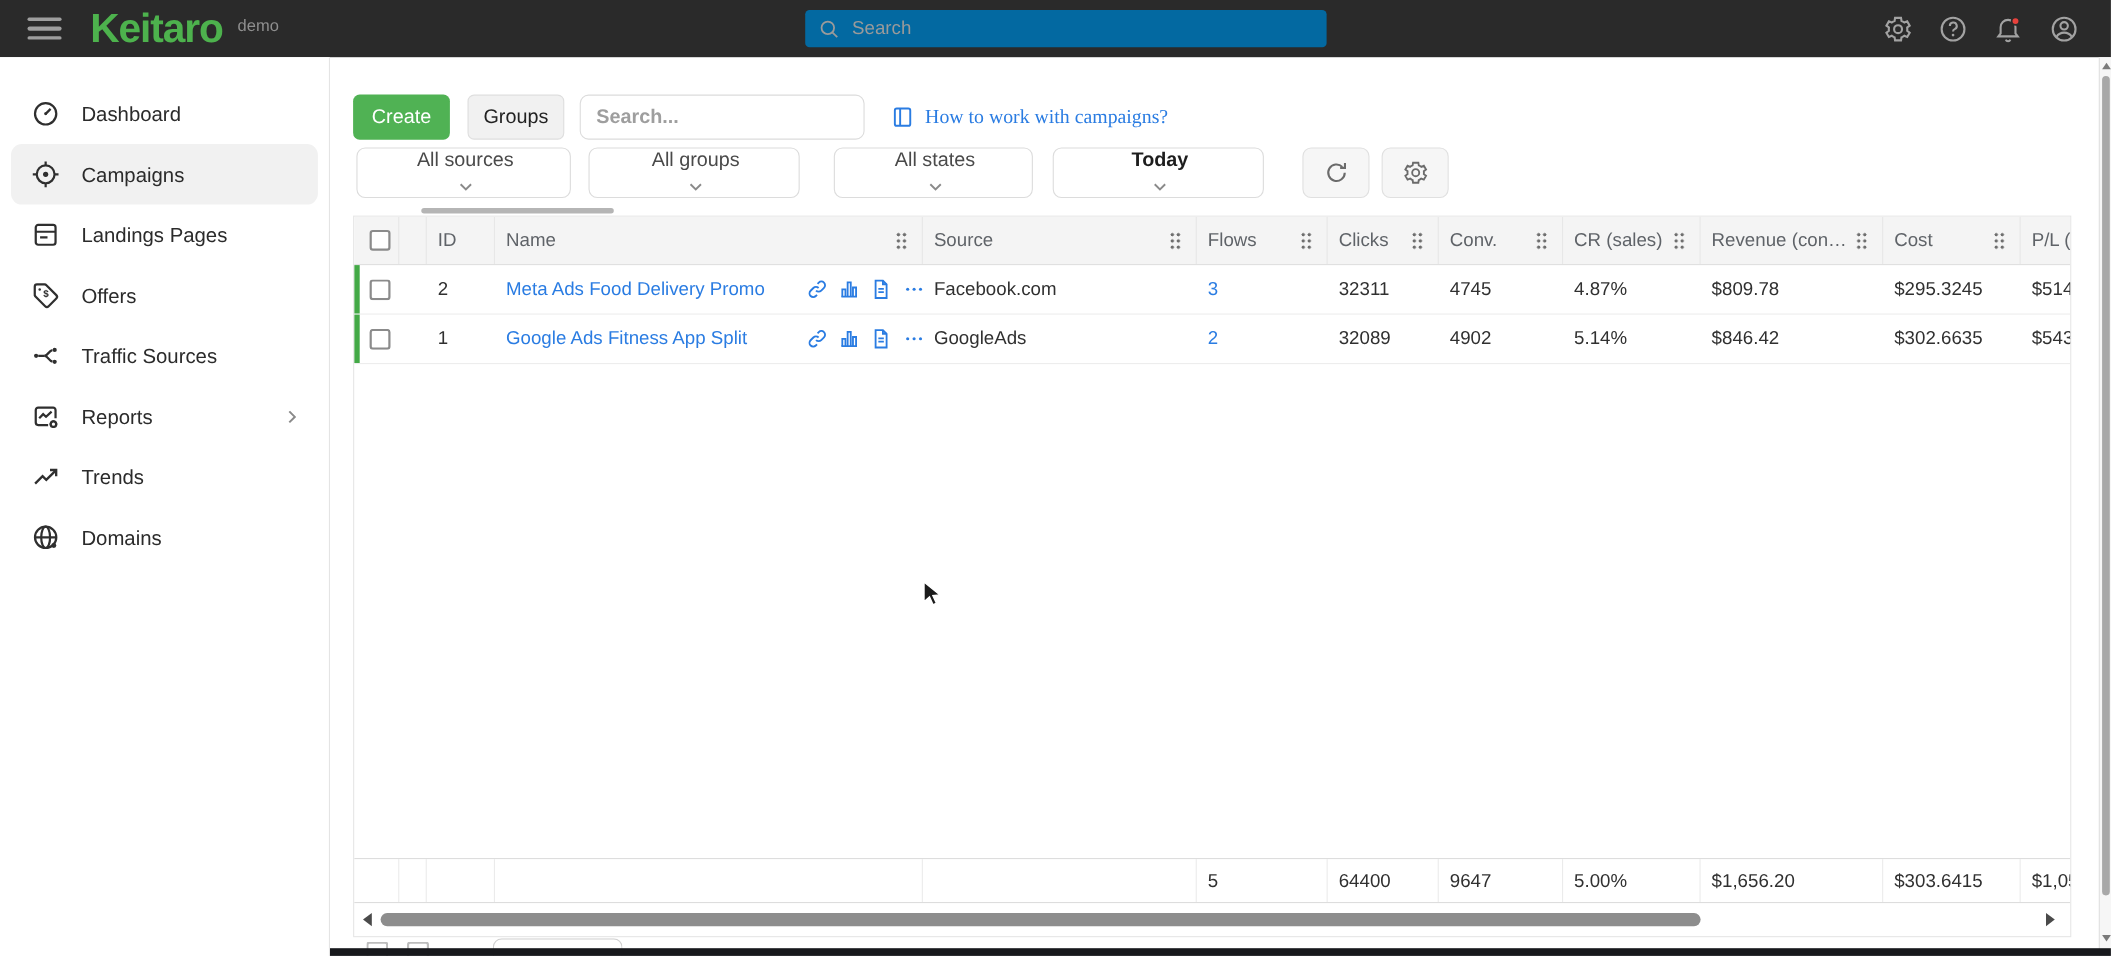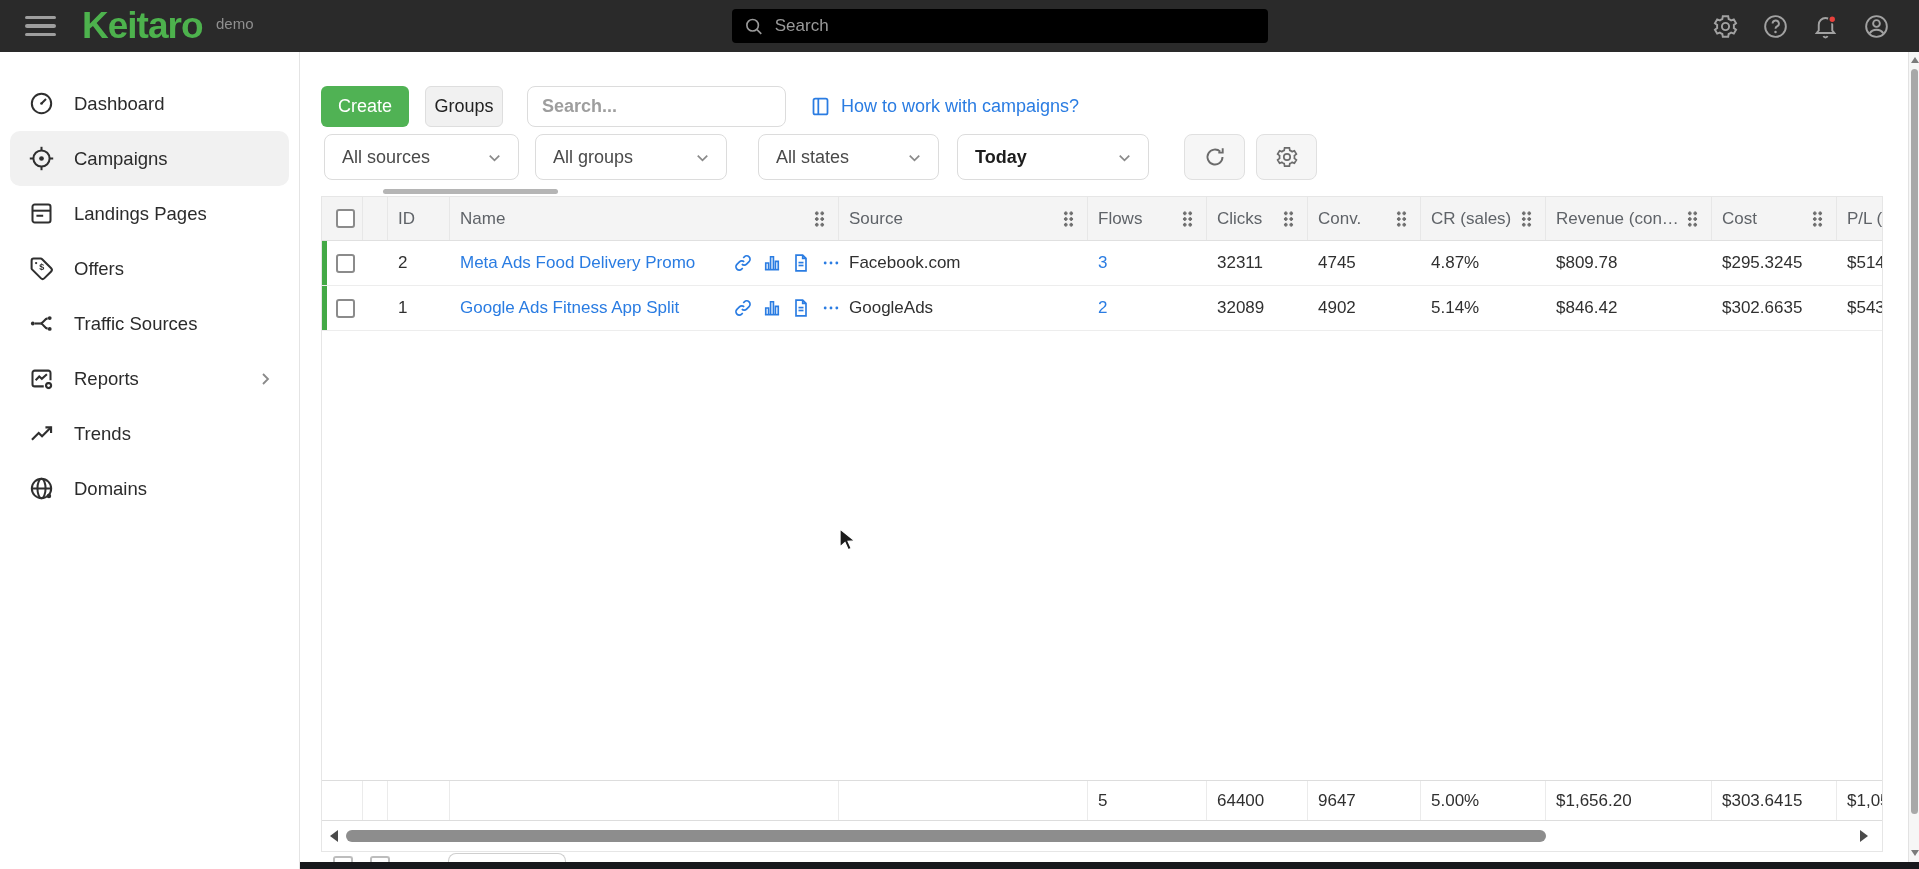--- a/index.html
+++ b/index.html
@@ -6,51 +6,51 @@
   html,body { width:1919px; height:869px; overflow:hidden; background:#fff;
               font-family:"Liberation Sans", sans-serif; }
   .abs { position:absolute; }
 
   
   .topbar { position:absolute; left:0; top:0; width:1919px; height:52px; background:#2a2a2a; }
   .hamburger { position:absolute; left:25px; top:16px; width:31px; height:20px; cursor:pointer; }
   .hamburger span { display:block; height:3.4px; background:#9e9e9e; border-radius:2px; margin-bottom:5px; }
   .logo { position:absolute; left:82px; top:5px; font-size:37px; font-weight:bold; color:#4db24d; letter-spacing:-1px; }
   .env { position:absolute; left:216px; top:15px; font-size:15px; color:#8f8f8f; }
-  .top-search { position:absolute; left:732px; top:9px; width:536px; height:34px; background:#000000;
+  .top-search { position:absolute; left:732px; top:9px; width:474px; height:34px; background:#0369a1;
                 border-radius:4px; display:flex; align-items:center; padding:0 12px; gap:11px; }
   .top-search input { background:transparent; border:none; outline:none; color:#c9c9c9; font-size:17px; width:100%; }
   .top-search input::placeholder { color:#9a9a9a; }
   .top-icon { position:absolute; top:13px; width:27px; height:27px; cursor:pointer; }
 
   
   .sidebar { position:absolute; left:0; top:52px; width:300px; height:817px; background:#fff;
              border-right:1px solid #e4e4e4; padding-top:24px; }
   .side-item { height:55px; margin:0 10px; border-radius:10px; display:flex; align-items:center;
                padding:0 10px 0 18px; gap:19px; font-size:18.5px; color:#2b2b2b; cursor:pointer; }
   .side-item.active { background:#f1f1f1; }
   .side-item svg { flex:0 0 27px; }
   .side-item .grow { flex:1; }
 
   
   .btn { position:absolute; display:flex; align-items:center; justify-content:center;
          font-size:18px; border-radius:6px; cursor:pointer; }
   .btn-create { left:321px; top:86px; width:88px; height:41px; background:#50b254; color:#fff; border:none; }
-  .btn-groups { left:425px; top:86px; width:78px; height:41px; background:#f1f1f1; color:#222;
+  .btn-groups { left:425px; top:86px; width:88px; height:41px; background:#f1f1f1; color:#222;
                 border:1px solid #dedede; }
   .tb-search { position:absolute; left:527px; top:86px; width:259px; height:41px; border:1px solid #dcdcdc;
                border-radius:8px; font-size:18px; padding:0 14px; outline:none; color:#444;font-weight:bold; }
   .tb-search::placeholder { color:#9e9e9e; }
   .help-link { position:absolute; left:810px; top:96px; display:flex; align-items:center; gap:10px;
-               color:#2a7ce2; font-size:18px; cursor:pointer; text-decoration:none; }
+               color:#2a7ce2; font-size:18px; cursor:pointer; text-decoration:none;font-family:Liberation Serif, serif; }
 
   
   .filter { position:absolute; top:134px; height:46px; background:#fff; border:1px solid #dcdcdc;
             border-radius:8px; display:flex; align-items:center; justify-content:space-between;
-            padding:0 14px 0 17px; font-size:18px; color:#4a4a4a; cursor:pointer; }
+            padding:0 14px 0 17px; font-size:18px; color:#4a4a4a; cursor:pointer;flex-direction:column; }
   .filter.dark { color:#1d1d1d; font-weight:bold; }
   .icon-btn { position:absolute; top:134px; width:61px; height:46px; background:#f6f6f6;
               border:1px solid #e0e0e0; border-radius:8px; display:flex; align-items:center;
               justify-content:center; cursor:pointer; }
 
   
   .table-wrap { position:absolute; left:321px; top:196px; width:1562px; height:656px;
                 border:1px solid #e6e6e6; background:#fff; overflow:hidden;
                 display:flex; flex-direction:column; }
   .mini-scroll { position:absolute; left:383px; top:189px; width:175px; height:5px;

